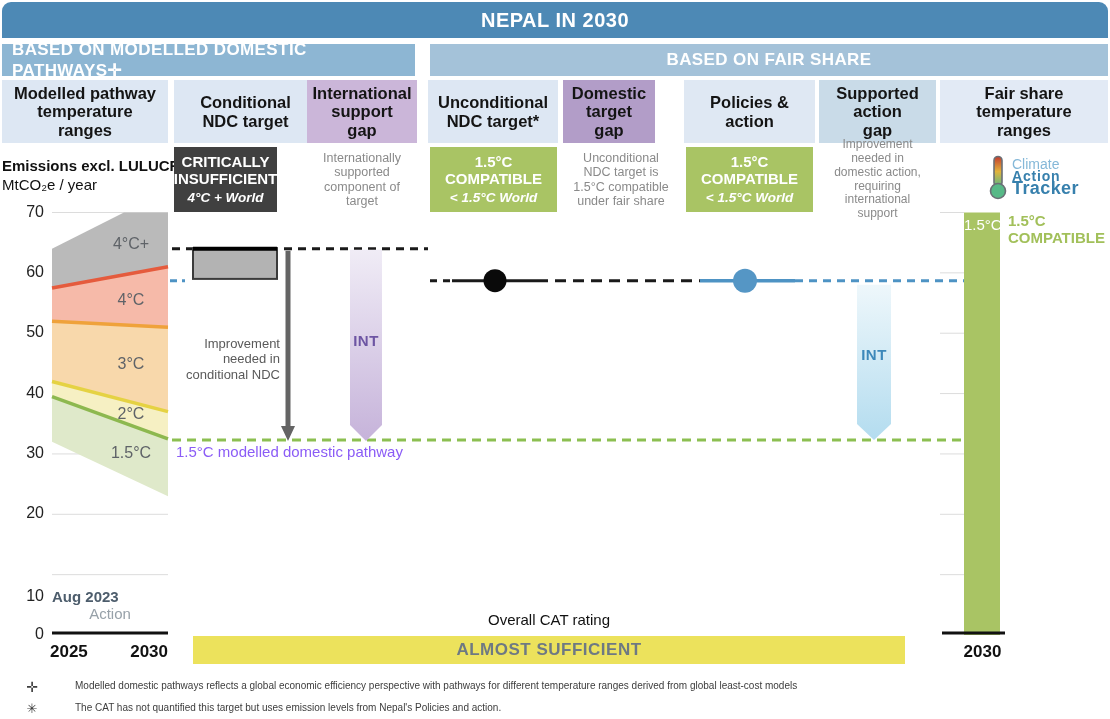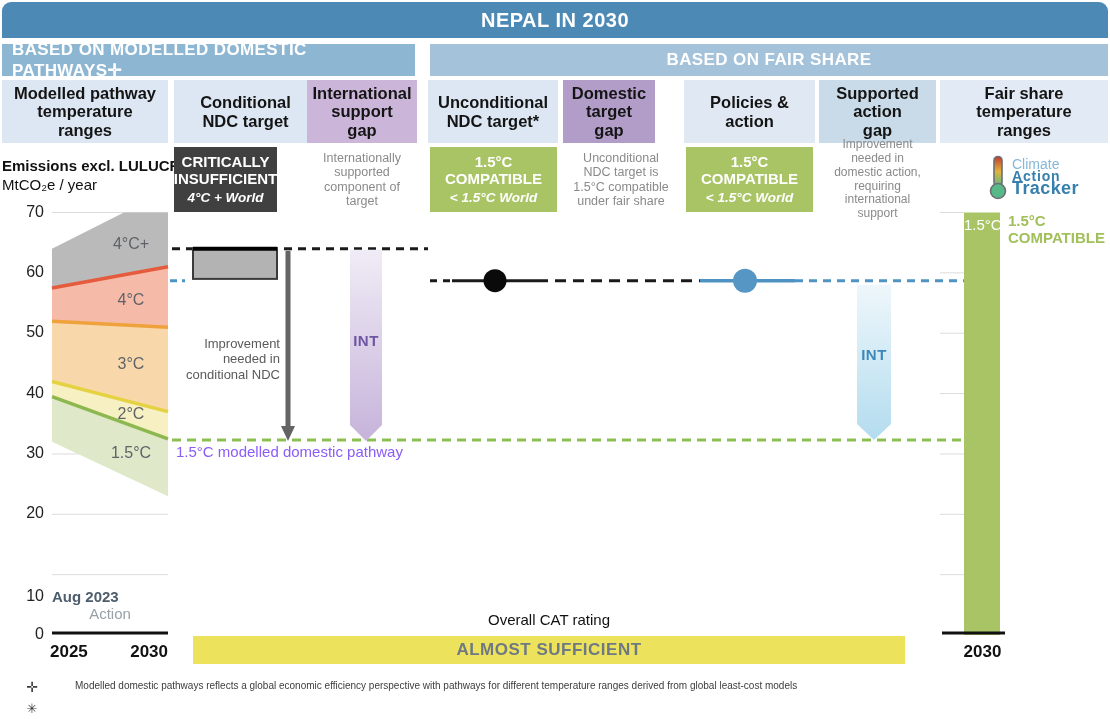--- a/index.html
+++ b/index.html
@@ -185,20 +185,21 @@
   <div class="abs" style="left:50px;top:642px;font-size:17px;font-weight:bold;color:#111;">2025</div>
   <div class="abs" style="left:128px;top:642px;width:40px;text-align:right;font-size:17px;font-weight:bold;color:#111;">2030</div>
   <div class="abs" style="left:952px;top:642px;width:61px;text-align:center;font-size:17px;font-weight:bold;color:#111;">2030</div>
 
   <div class="abs" style="left:193px;top:636px;width:712px;height:28px;background:#ece25c;display:flex;align-items:center;justify-content:center;font-size:17px;font-weight:bold;letter-spacing:.5px;color:#6e7983;">ALMOST SUFFICIENT</div>
   <div class="abs" style="left:349px;top:611px;width:400px;text-align:center;font-size:15px;color:#111;">Overall CAT rating</div>
 
   <div class="abs fnrow" style="left:20px;top:679px;width:24px;text-align:center;font-size:14px;">✛</div>
   <div class="abs fnrow" style="left:75px;top:680px;">Modelled domestic pathways reflects a global economic efficiency perspective with pathways for different temperature ranges derived from global least-cost models</div>
   <div class="abs fnrow" style="left:20px;top:701px;width:24px;text-align:center;font-size:13px;">✳</div>
+  <div class="abs fnrow" style="left:75px;top:702px;">The CAT has not quantified this target but uses emission levels from Nepal's Policies and action.</div>
 
 <div class="ytick" style="top: 625px;">0</div>
     <div class="ytick" style="top: 564.643px; margin-top: 22px;">10</div>
     <div class="ytick" style="top: 504.286px;">20</div>
     <div class="ytick" style="top: 443.929px;">30</div>
     <div class="ytick" style="top: 383.572px;">40</div>
     <div class="ytick" style="top: 323.215px;">50</div>
     <div class="ytick" style="top: 262.858px;">60</div>
     <div class="ytick" style="top: 202.501px;">70</div>
   </div>

